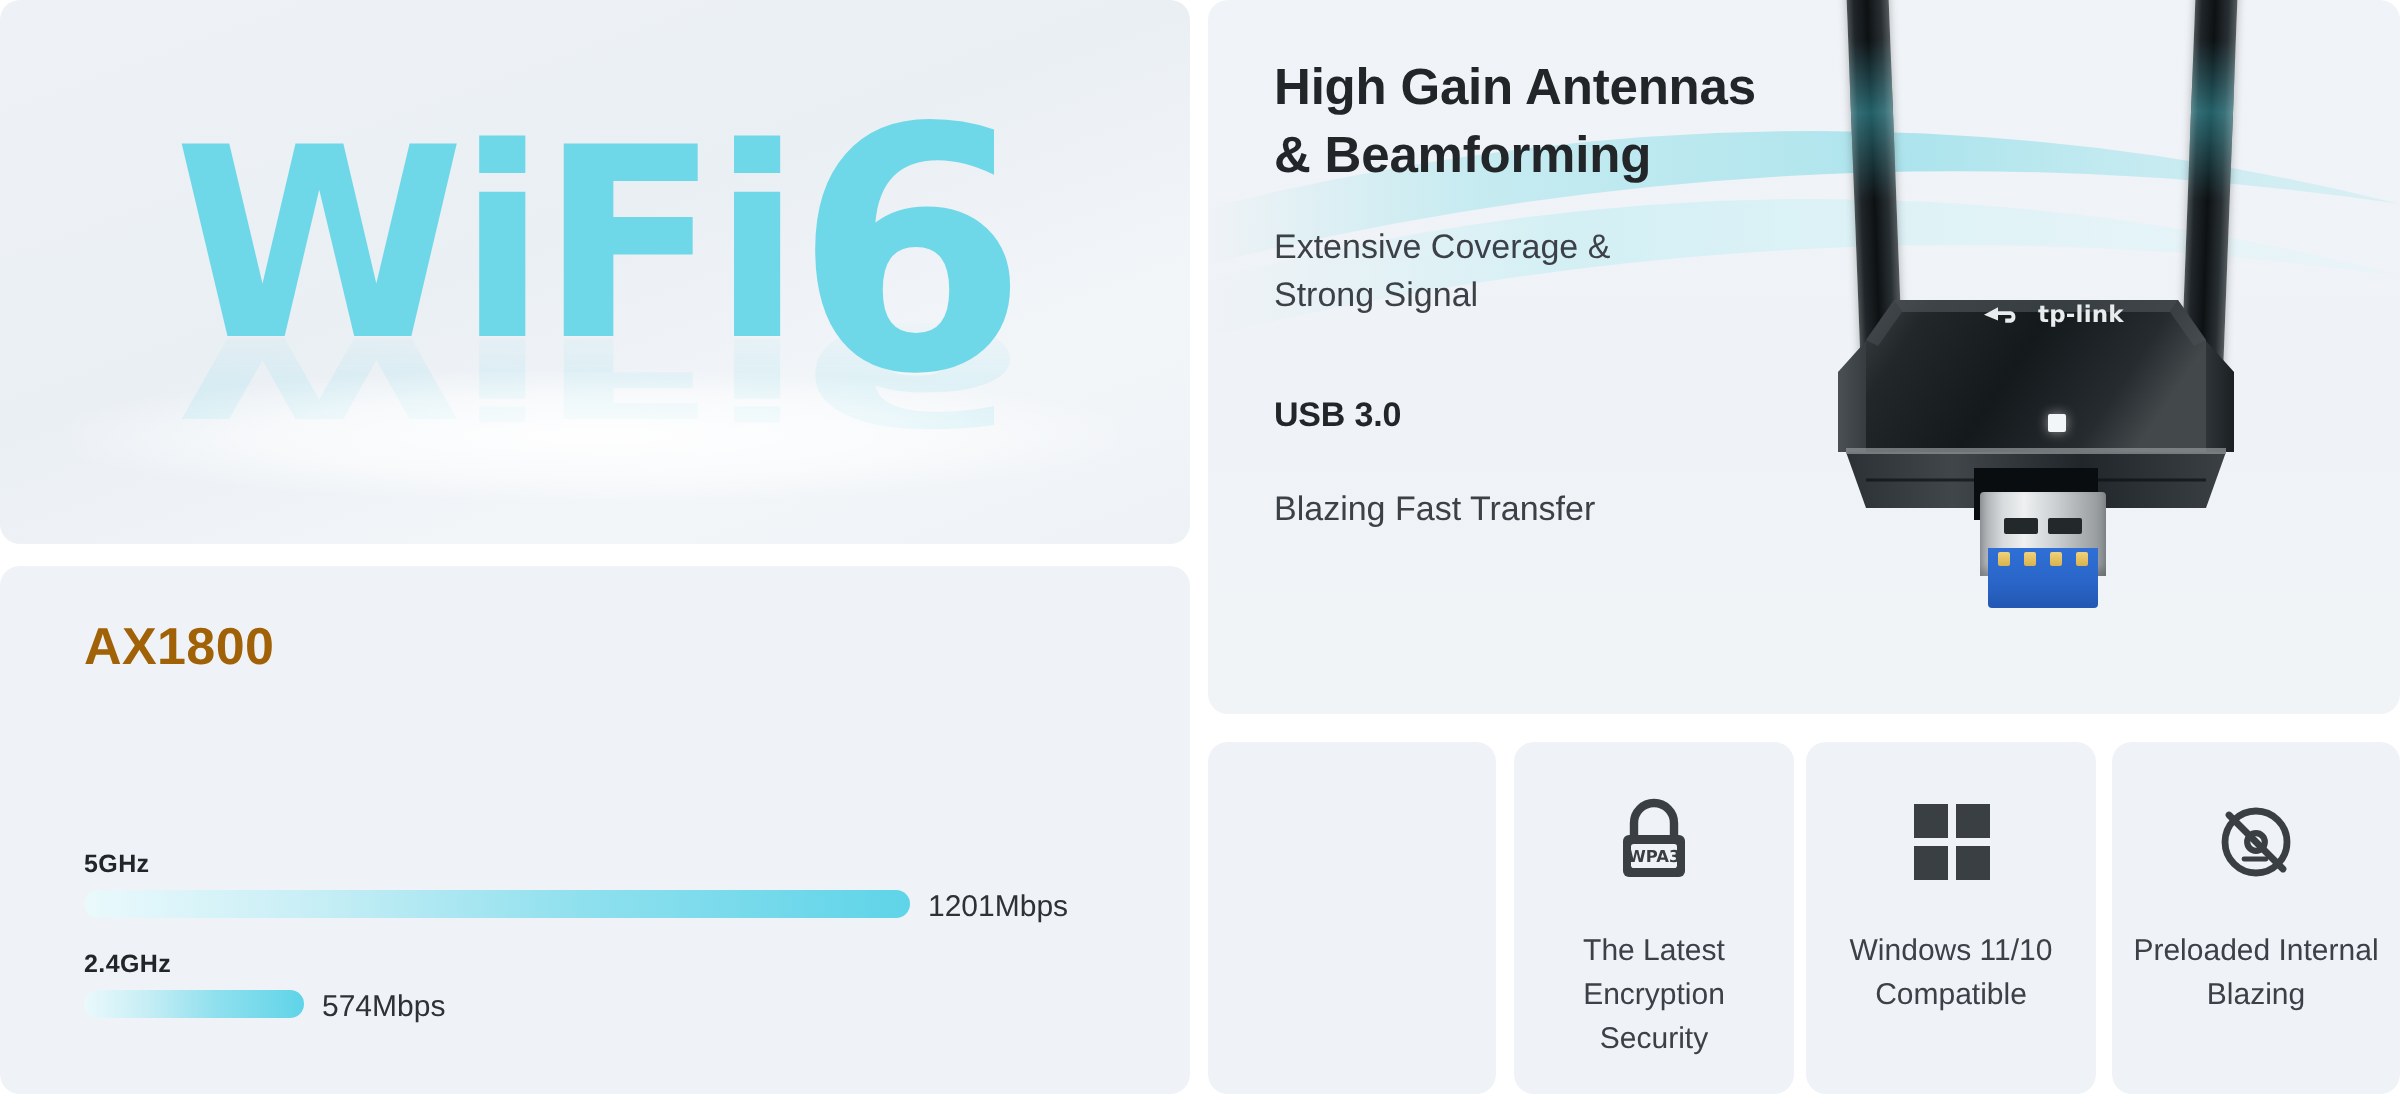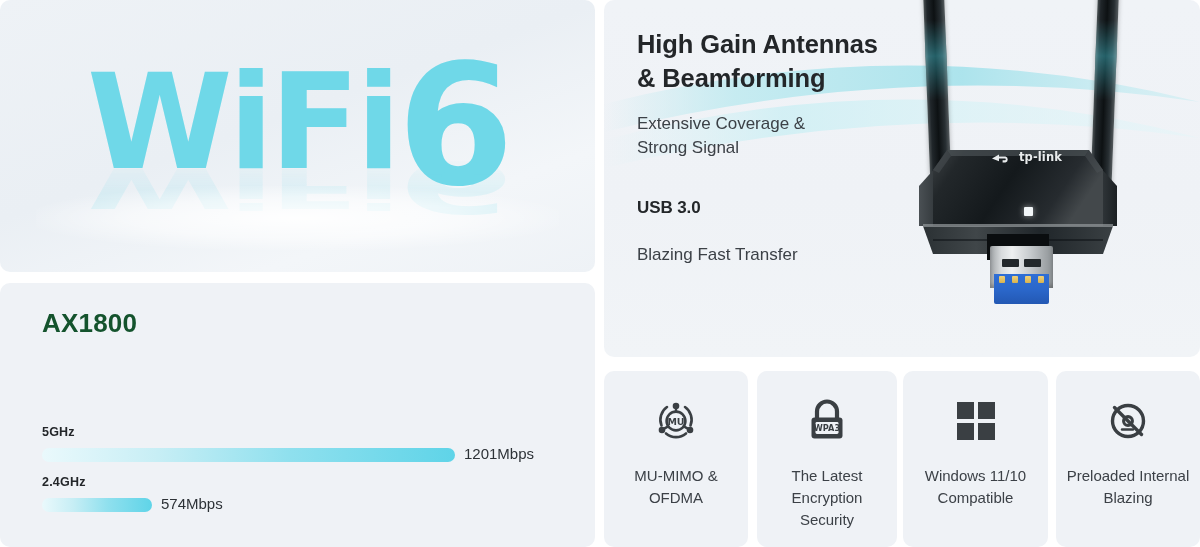--- a/index.html
+++ b/index.html
@@ -68,29 +68,29 @@
     left: 6%; right: 6%;
     top: 186px; height: 64px;
     background: radial-gradient(ellipse at 50% 50%, rgba(255,255,255,.95) 0%, rgba(255,255,255,.55) 45%, rgba(255,255,255,0) 75%);
     pointer-events: none;
   }
 
   
   #ax-panel { left: 0; top: 283px; width: 595px; height: 264px; }
   .ax-title {
     position: absolute; left: 42px; top: 25px;
-    font-size: 26px; font-weight: 700; color: #14532d; letter-spacing: .2px;
+    font-size: 26px; font-weight: 700; color: #a16207; letter-spacing: .2px;
   }
   .ax-sub {
     position: absolute; left: 42px; top: 68px;
     font-size: 17px; color: #3c4147; letter-spacing: .1px;
   }
   .band { position: absolute; left: 42px; }
   .band-label { font-size: 12.5px; font-weight: 700; color: #232629; letter-spacing: .2px; }
-  .bar-row { display: flex; align-items: flex-end; margin-top: 6px; }
+  .bar-row { display: flex; align-items: flex-start; margin-top: 6px; }
   .bar {
     height: 14px; border-radius: 7px;
     background: linear-gradient(90deg, #eaf9fc 0%, #c7eef5 28%, #8fe0ee 60%, #5fd4e8 100%);
   }
   .bar-value { font-size: 15px; color: #2d3237; margin-left: 9px; white-space: nowrap; }
   #band-5g  { top: 142px; }
   #band-24g { top: 192px; }
   #bar-5g  { width: 413px; }
   #bar-24g { width: 110px; }
 
@@ -158,21 +158,21 @@
     background: linear-gradient(180deg,#f0d27a 0%,#d8b24e 100%); border-radius: 1px;
   }
 
   .led {
     position: absolute; left: 144px; top: 217px;
     width: 9px; height: 9px; background: #f2f6f8; border-radius: 1px;
     box-shadow: 0 0 6px rgba(255,255,255,.55);
   }
   .tplink-logo {
     position: absolute; left: 112px; top: 160px;
-    display: flex; align-items: flex-end; gap: 5px;
+    display: flex; align-items: flex-start; gap: 5px;
   }
   .tplink-word {
     font-family: "DejaVu Sans", sans-serif;
     font-size: 11.5px; font-weight: 700; color: #e9eced; letter-spacing: .1px;
   }
 
   
   .fcard {
     position: absolute; top: 371px; height: 176px;
     background: #eff2f6; border-radius: 10px;
@@ -325,36 +325,20 @@
           <div class="usb-pin" style="left:5px"></div>
           <div class="usb-pin" style="left:18px"></div>
           <div class="usb-pin" style="left:31px"></div>
           <div class="usb-pin" style="left:44px"></div>
         </div>
       </div>
     </div>
   </div>
 
   <div class="fcard" id="fcard-0">
-    <div class="fcard-icon">
-      <svg width="46" height="46" viewBox="0 0 46 46">
-        <g fill="none" stroke="#3a3f43" stroke-width="2.6" stroke-linecap="round">
-          <path d="M8.5 27.5 A15.5 15.5 0 0 1 14 9"></path>
-          <path d="M32 9 A15.5 15.5 0 0 1 37.5 27.5"></path>
-          <path d="M13 35.5 A15.5 15.5 0 0 0 33 35.5"></path>
-        </g>
-        <circle cx="23" cy="23" r="9.4" fill="none" stroke="#3a3f43" stroke-width="2.6"></circle>
-        <circle cx="23" cy="8" r="3.3" fill="#3a3f43"></circle>
-        <circle cx="9" cy="32" r="3.3" fill="#3a3f43"></circle>
-        <circle cx="37" cy="32" r="3.3" fill="#3a3f43"></circle>
-        <path d="M23 11.3 L23 13.6 M11.6 30.4 L14.8 28.6 M34.4 30.4 L31.2 28.6" stroke="#3a3f43" stroke-width="2.4" stroke-linecap="round"></path>
-        <text x="23" y="27" text-anchor="middle" font-family="DejaVu Sans, sans-serif" font-size="9.5" font-weight="700" fill="#3a3f43">MU</text>
-      </svg>
-    </div>
-    <div class="fcard-label">MU-MIMO &amp; OFDMA</div>
   </div>
 
   <div class="fcard" id="fcard-1">
     <div class="fcard-icon">
       <svg width="44" height="46" viewBox="0 0 44 46">
         <path d="M12 20 L12 13.5 A10 10 0 0 1 32 13.5 L32 20" fill="none" stroke="#3a3f43" stroke-width="4.2" stroke-linecap="round"></path>
         <rect x="6.5" y="19.5" width="31" height="21" rx="3" fill="#3a3f43"></rect>
         <rect x="10.5" y="24" width="23" height="12" rx="1.4" fill="#eff2f6"></rect>
         <text x="22" y="33" text-anchor="middle" font-family="DejaVu Sans, sans-serif" font-size="8.2" font-weight="700" fill="#3a3f43">WPA3</text>
       </svg>

